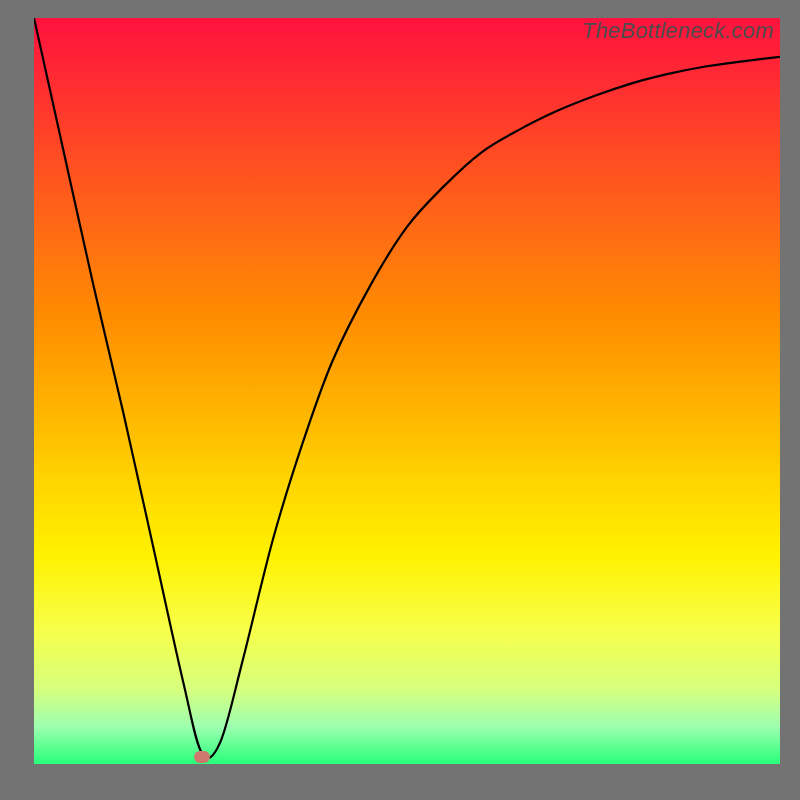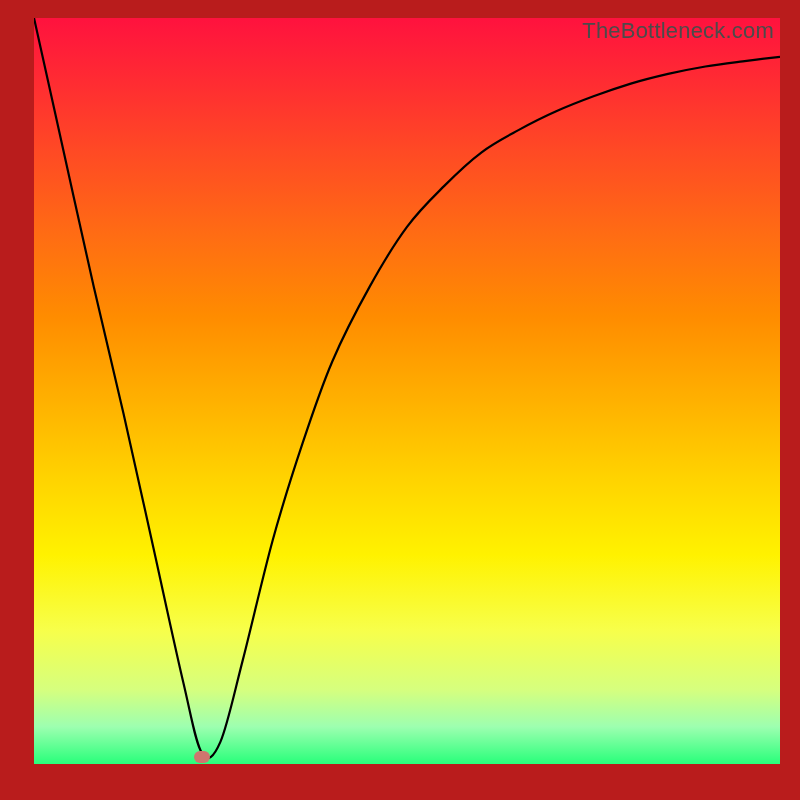--- a/index.html
+++ b/index.html
@@ -8,21 +8,22 @@
     width: 800px;
     height: 800px;
     overflow: hidden;
     background: #000;
     font-family: Arial, Helvetica, sans-serif;
   }
   .frame {
     position: relative;
     width: 800px;
     height: 800px;
-    background: #b91c1c;
+    background: #737373;
+    font-style: italic;
   }
   .plot {
     position: absolute;
     left: 34px;
     top: 18px;
     width: 746px;
     height: 746px;
     background: linear-gradient(
       to bottom,
       #ff123e 0%,

